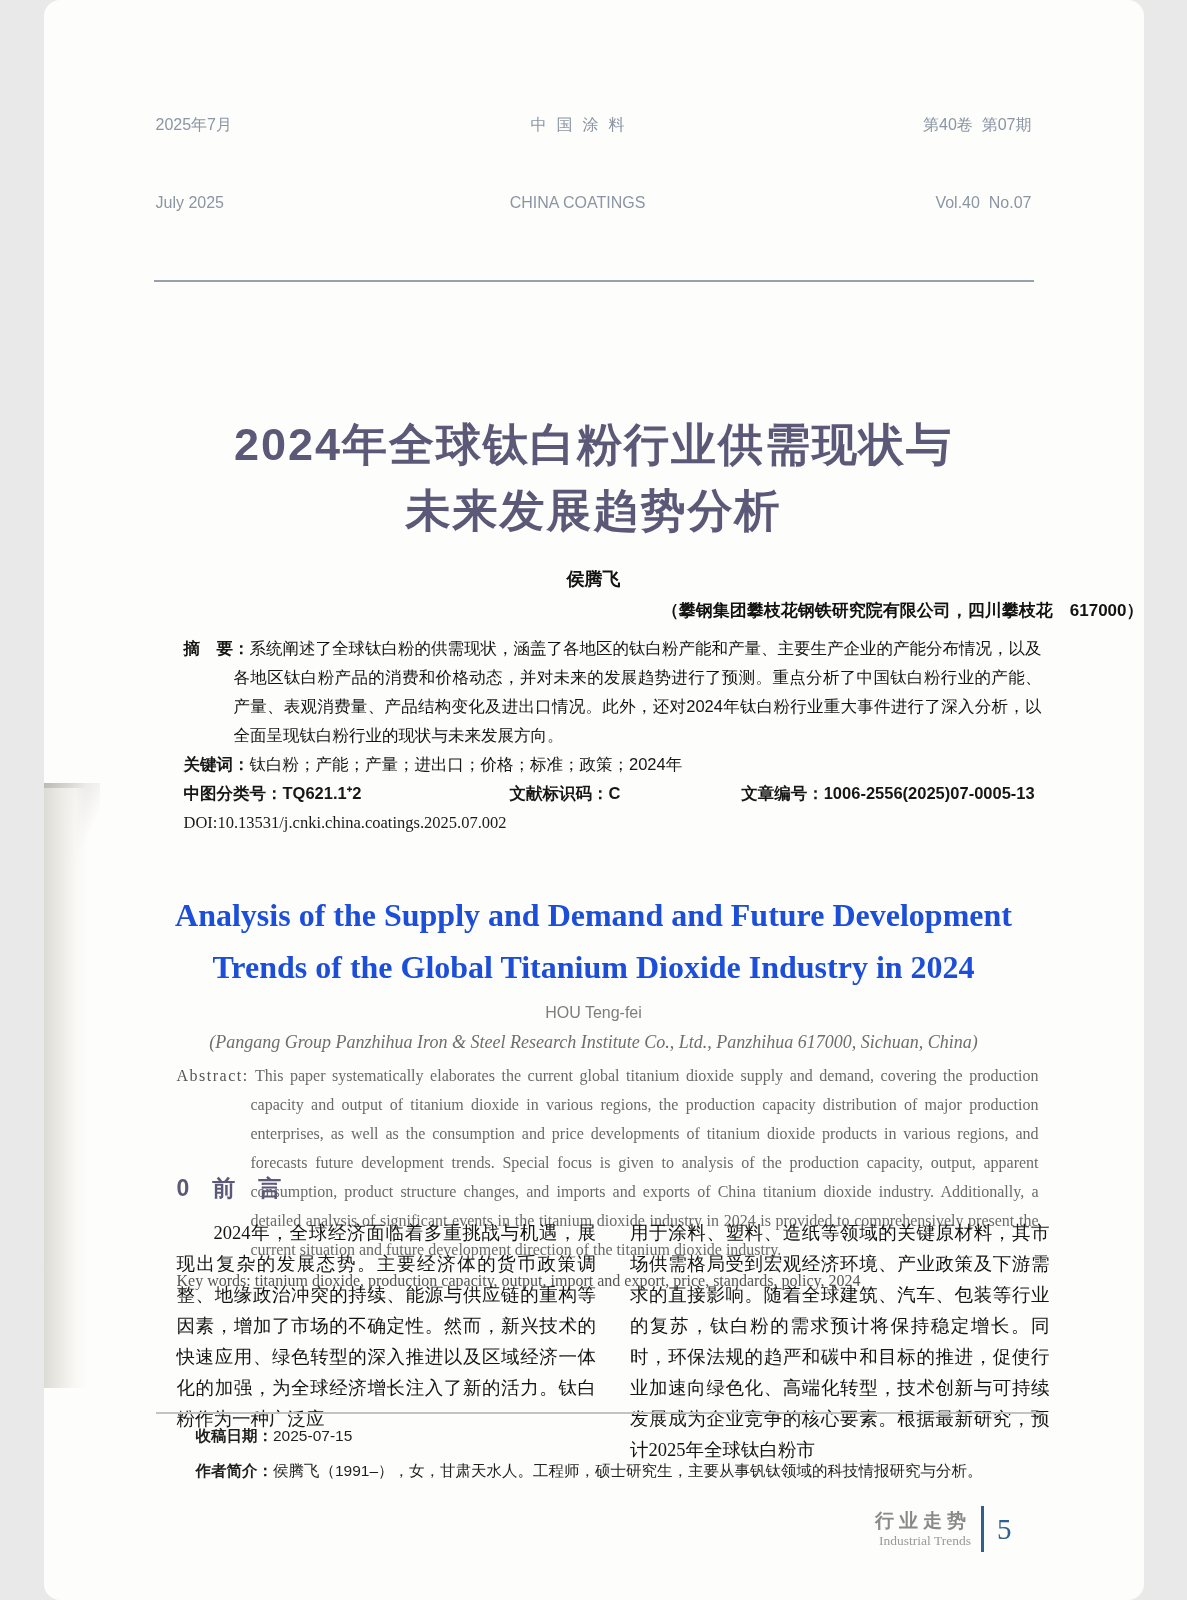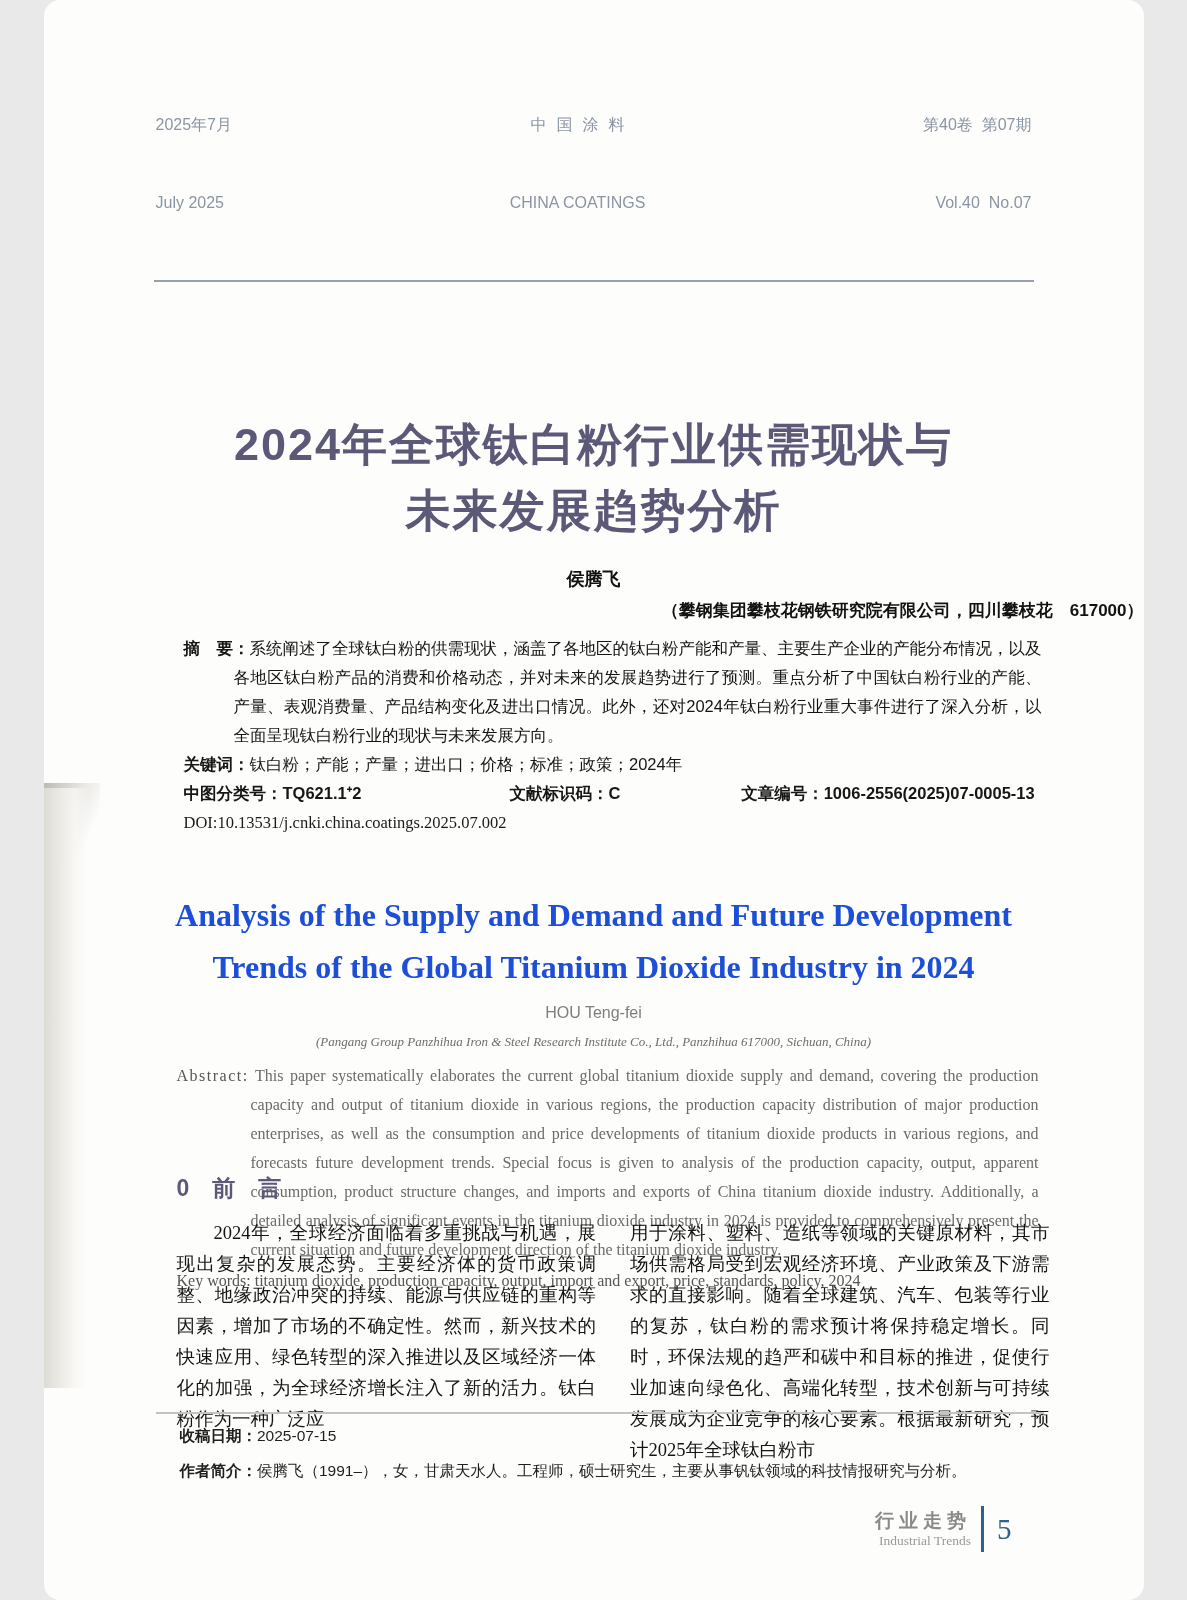--- a/index.html
+++ b/index.html
@@ -64,21 +64,21 @@
   .meta-row .m1 { width:38%; } .meta-row .m2 { width:27%; } .meta-row .m3 { flex:1; }
   .doi-line { margin:0 102px 0 140px; font-family:"Liberation Serif", serif; font-size:16.5px; line-height:29px; color:#1a1a1a; }
 
   
   .title-en {
     margin:52px 60px 0; text-align:center;
     font-family:"Liberation Serif", serif; font-weight:bold;
     font-size:32px; line-height:52px; color:#1d4ed8;
   }
   .author-en { margin-top:8px; text-align:center; font-size:16px; line-height:24px; color:#7e7e7e; }
-  .affil-en  { margin-top:4px; text-align:center; font-family:"Liberation Serif", serif; font-style:italic; font-size:13px; line-height:26px; color:#6e6e6e; }
+  .affil-en  { margin-top:4px; text-align:center; font-family:"Liberation Serif", serif; font-style:italic; font-size:18px; line-height:26px; color:#6e6e6e; }
 
   .abstract-en {
     margin:6px 105px 0 133px;
     font-family:"Liberation Serif", serif;
     font-size:16px; line-height:29px; color:#6b6b6b; text-align:justify;
     padding-left:74px; text-indent:-74px;
   }
   .abstract-en .lbl { letter-spacing:1.5px; color:#565656; }
   .keywords-en {
     margin:2px 105px 0 133px;
@@ -92,21 +92,21 @@
   .col {
     width:50%; margin:0;
     font-family:"Liberation Serif", serif;
     font-size:18.5px; line-height:31px; text-align:justify; color:#141414;
   }
   .col-left { text-indent:2em; }
 
   
   .footnote-block { position:absolute; left:112px; right:100px; top:1412px; }
   .footnote-rule { border:none; border-top:2px solid #c3c3c3; margin:0; }
-  .fn-line { margin:8px 0 0 24px; font-size:15.5px; line-height:27px; color:#1f1f1f; font-weight:500; }
+  .fn-line { margin:8px 0 0 40px; font-size:15.5px; line-height:27px; color:#1f1f1f; font-weight:500; }
 
   
   .page-footer { position:absolute; right:132px; bottom:48px; display:flex; align-items:center; }
   .footer-labels { text-align:right; margin-right:10px; }
   .footer-cn { font-size:19px; line-height:22px; font-weight:bold; color:#8a8a8a; letter-spacing:5px; }
   .footer-en { font-size:13.5px; line-height:17px; color:#9a9a9a; font-family:"Liberation Serif", serif; }
   .footer-bar { width:3px; height:46px; background:#2f6090; margin-right:13px; }
   .footer-num { font-size:29px; color:#2f6090; font-family:"Liberation Serif", serif; }
 </style>
 </head>

